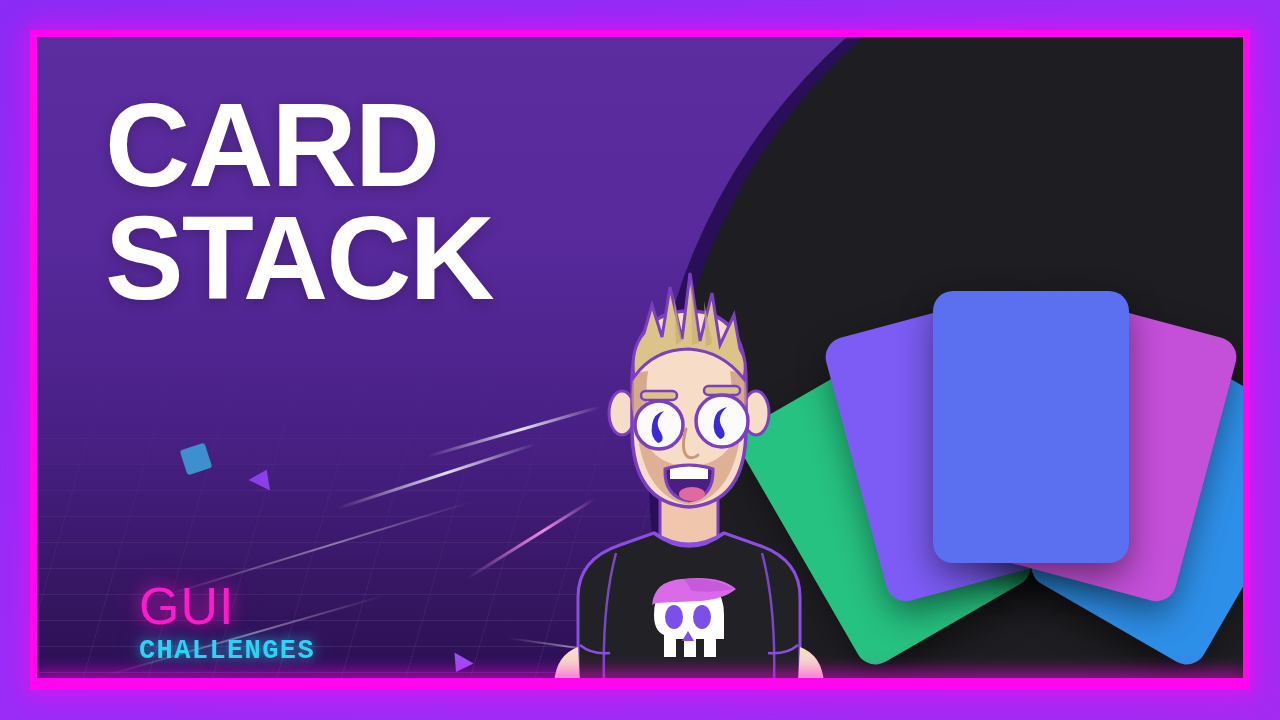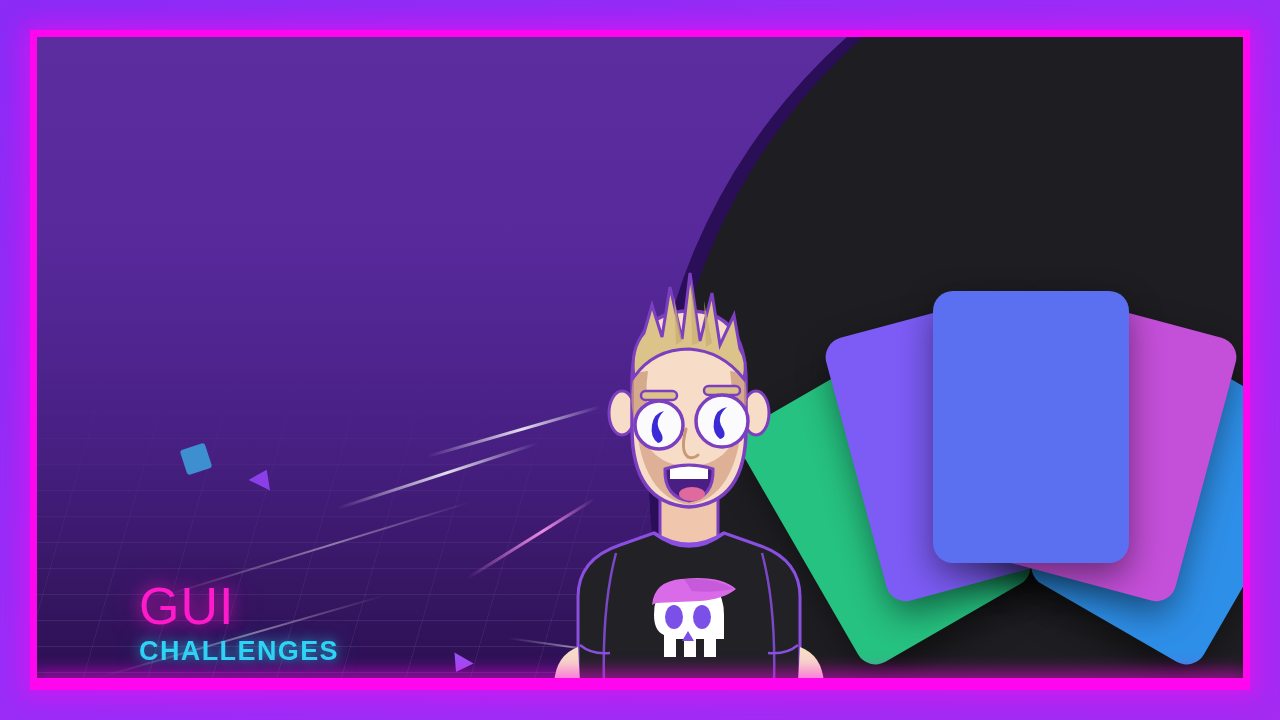--- a/index.html
+++ b/index.html
@@ -93,21 +93,21 @@
   .logo-gui {
     display:block;
     color:#FF1ACB;
     font-size:52px; font-weight:400;
     letter-spacing:1px; line-height:1;
     text-shadow:0 0 16px rgba(255,26,203,.75), 0 0 34px rgba(255,26,203,.4);
   }
   .logo-challenges {
     display:block;
     color:#2DD4F5;
-    font-family:Liberation Sans, sans-serif;
+    font-family:Liberation Mono, monospace;
     font-size:27px; font-weight:700;
     letter-spacing:1.4px; line-height:1;
     margin-top:6px;
     text-shadow:0 0 12px rgba(45,212,245,.7), 0 0 26px rgba(45,212,245,.35);
   }
 
   
   .dark-panel {
     position:absolute;
     left:612px; top:-12px; right:-14px; bottom:-12px;
@@ -196,20 +196,24 @@
     </div>
 
     <div class="card-fan" id="card-fan">
         <div class="card" style="background: rgb(38, 194, 129); left: 20px; top: 96px; z-index: 1; transform: rotate(-30deg);"></div>
         <div class="card" style="background: rgb(124, 92, 245); left: 86px; top: 40px; z-index: 2; transform: rotate(-15deg);"></div>
         <div class="card" style="background: rgb(196, 79, 217); left: 246px; top: 40px; z-index: 3; transform: rotate(15deg);"></div>
         <div class="card" style="background: rgb(46, 143, 232); left: 312px; top: 96px; z-index: 2; transform: rotate(30deg);"></div>
         <div class="card" style="background: rgb(90, 112, 240); left: 166px; top: 18px; z-index: 9; transform: rotate(0deg);"></div>
       </div>
 
+    <div class="title-block">
+      <span class="line">CARD</span>
+      <span class="line">STACK</span>
+    </div>
 
     <div class="logo">
       <span class="logo-gui">GUI</span>
       <span class="logo-challenges">CHALLENGES</span>
     </div>
 
     <div class="character">
       <svg viewBox="0 0 330 430" xmlns="http://www.w3.org/2000/svg">
         <defs>
           <clipPath id="shirtClip">

